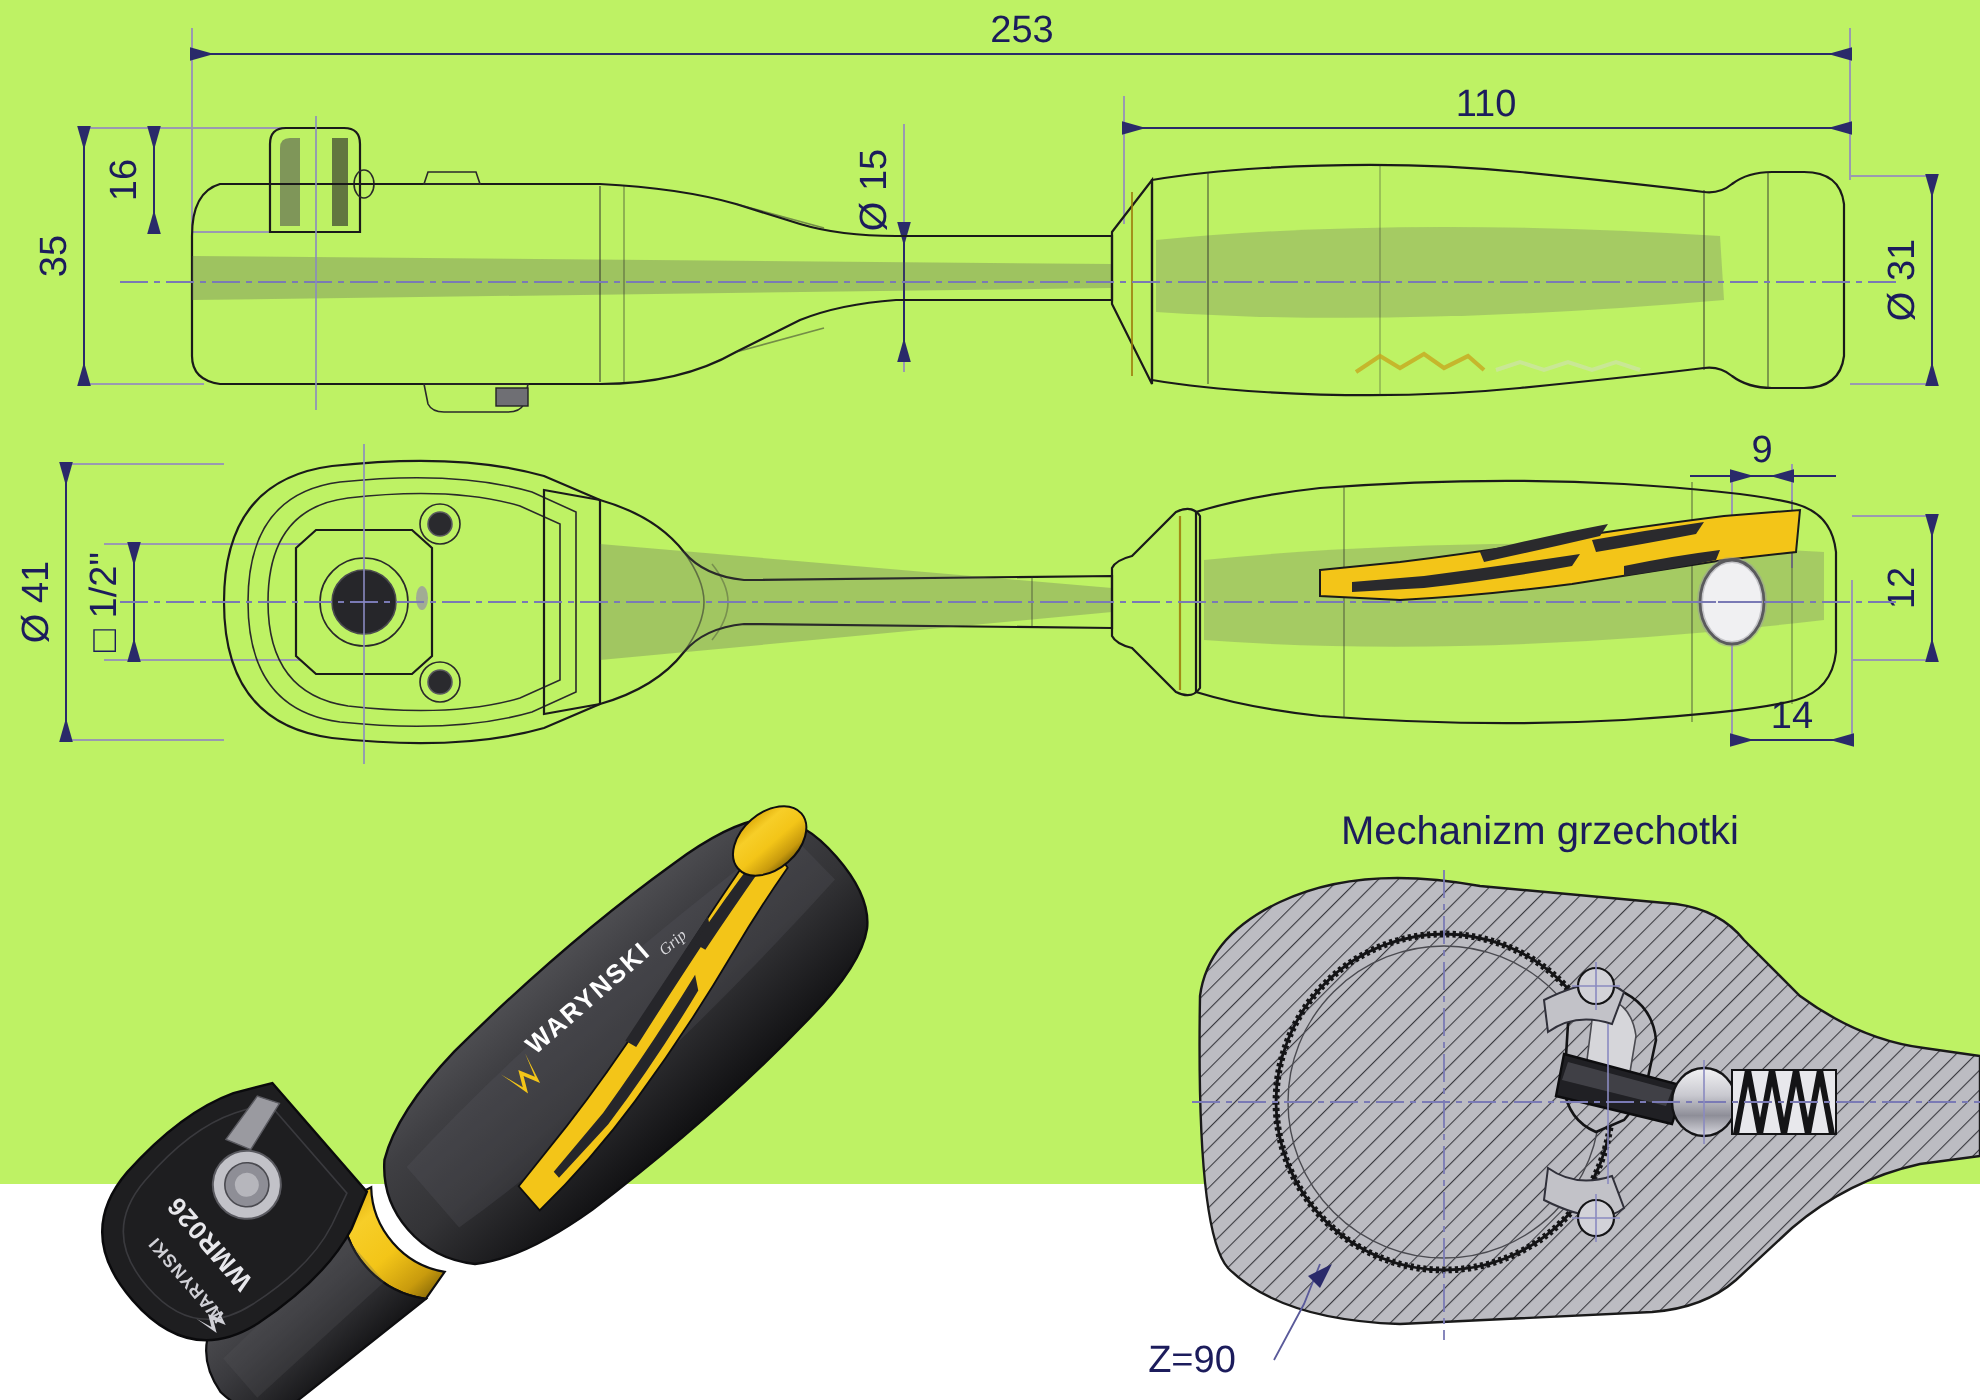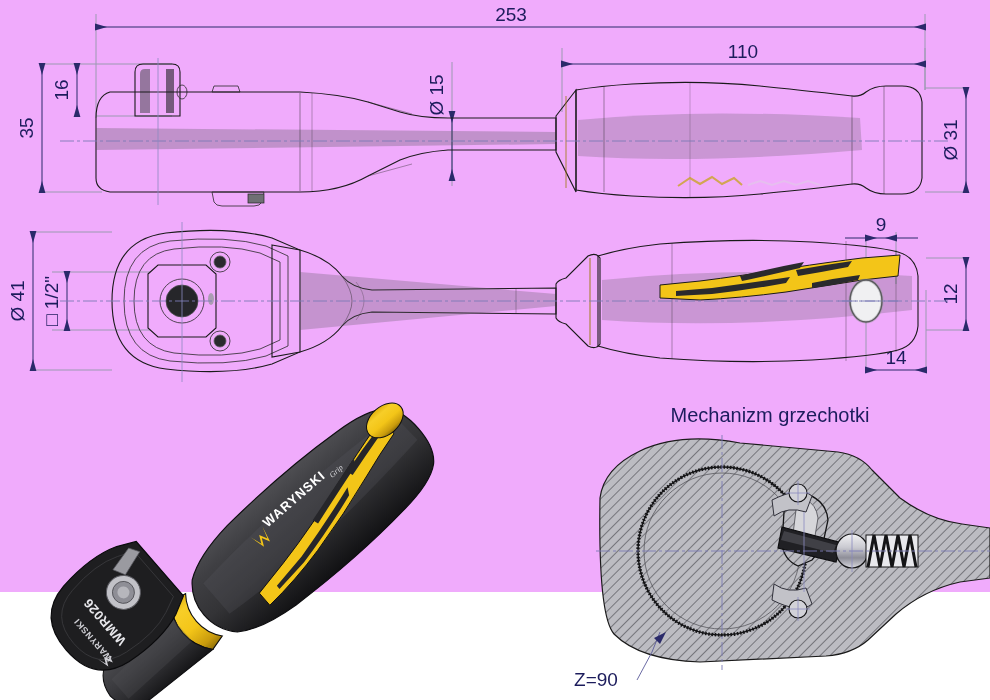--- a/index.html
+++ b/index.html
@@ -6,21 +6,21 @@
   html, body {
     margin: 0; padding: 0;
     width: 990px; height: 700px;
     background: #ffffff;
     font-family: "Liberation Sans", sans-serif;
     overflow: hidden;
   }
   #sheet {
     position: relative;
     width: 990px; height: 592px;
-    background: #f0abfc;
+    background: #bef264;
     text-align: center;
   }
   svg.layer {
     position: absolute; left: 0; top: 0;
     width: 990px; height: 700px;
   }
   .dimtext {
     fill: #1c1c5c;
     font-family: "Liberation Sans", sans-serif;
     font-size: 19px;

